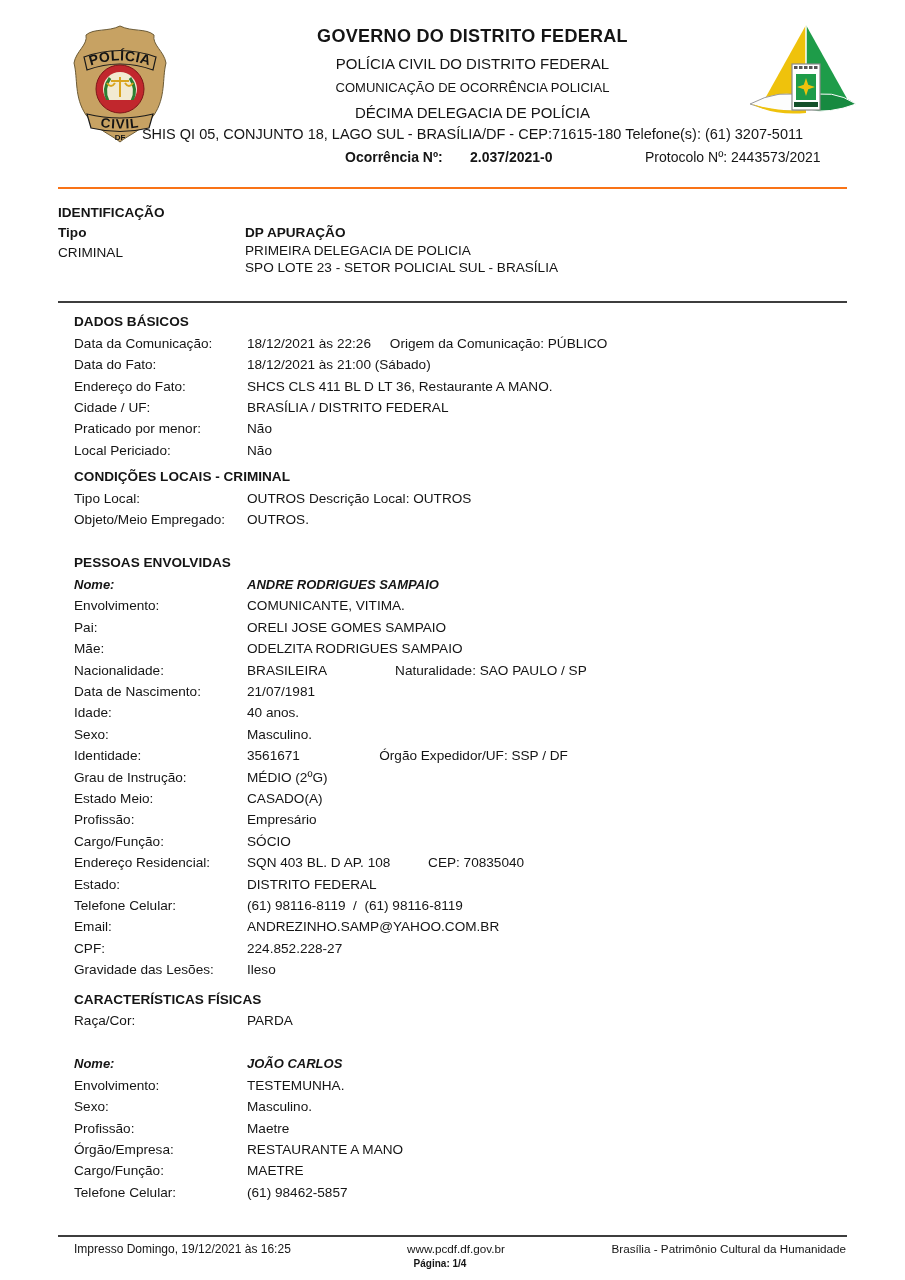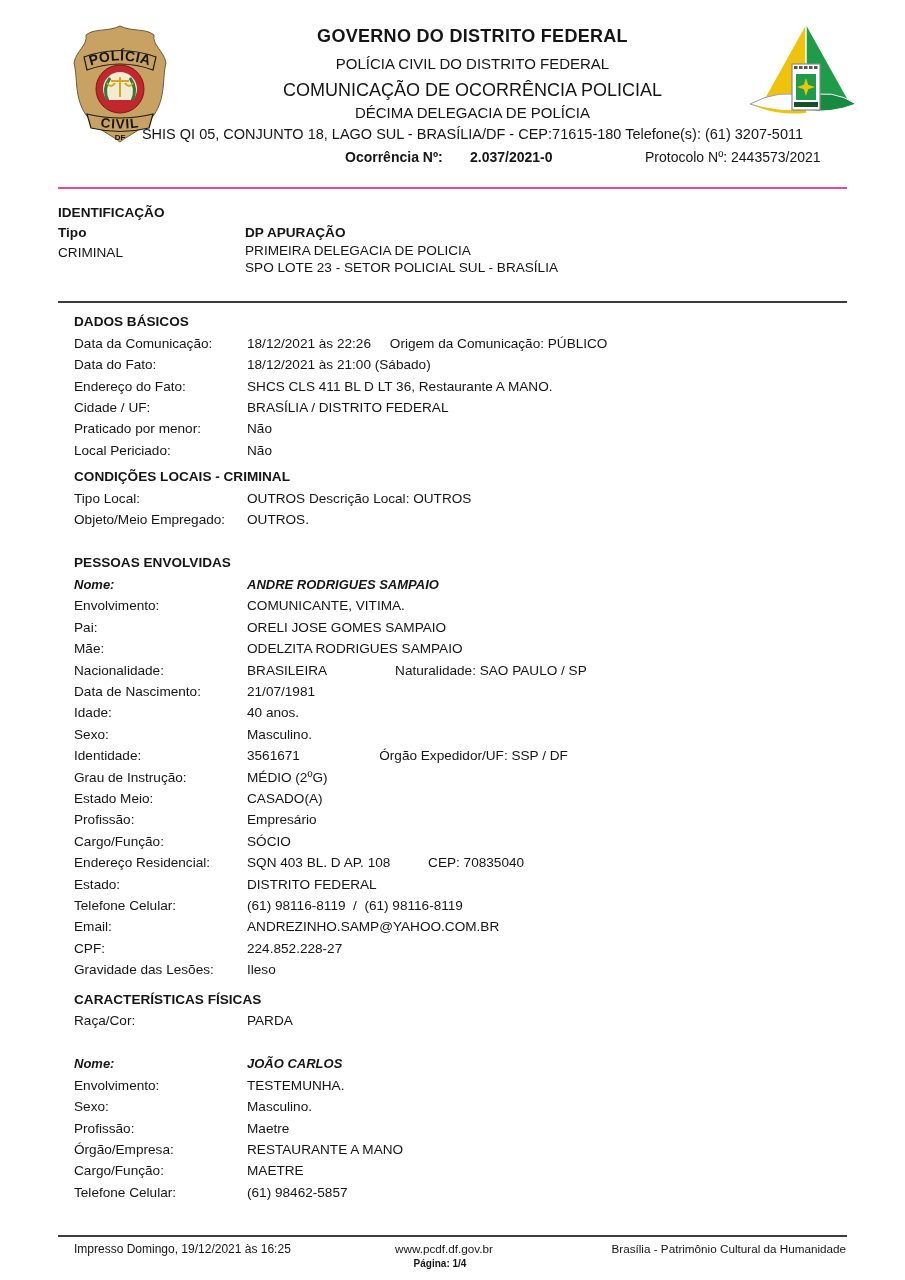--- a/index.html
+++ b/index.html
@@ -2,52 +2,52 @@
 <html><head>
 <meta charset="utf-8">
 <style>
   html,body{margin:0;padding:0;background:#ffffff;}
   .page{position:relative;width:905px;height:1280px;background:#fff;overflow:hidden;
         font-family:"Liberation Sans","DejaVu Sans",sans-serif;color:#151515;}
   
   .h-line{position:absolute;left:62px;right:22px;text-align:center;white-space:nowrap;}
   .h1{top:26px;font-size:18px;font-weight:bold;letter-spacing:.3px;}
   .h2{top:55px;font-size:15px;}
-  .h3{top:80px;font-size:18px;}
+  .h3{top:80px;font-size:13px;}
   .h4{top:104px;font-size:15px;}
   .h-addr{top:126px;font-size:14.5px;}
   .h-occ{position:absolute;left:62px;right:36px;top:149px;height:20px;}
   .h-occ span{position:absolute;font-size:14px;white-space:nowrap;}
   .occ-label{left:283px;font-weight:bold;}
   .occ-num{left:408px;font-weight:bold;}
   .proto{left:583px;}
   .badge-wrap{position:absolute;left:64px;top:23px;}
   .gdf-wrap{position:absolute;left:746px;top:22px;}
   
-  .doc{position:absolute;left:58px;top:187px;width:789px;border-top:2px solid #ec4899;}
+  .doc{position:absolute;left:58px;top:187px;width:789px;border-top:2px solid #f97316;}
   .sec-title{font-weight:bold;font-size:13.6px;line-height:21.4px;}
   .ident{margin-top:13px;}
   .irow{display:flex;font-size:13.6px;line-height:20px;}
   .ic1{width:187px;flex-shrink:0;}
   .bold{font-weight:bold;}
   .dp-line{line-height:16.5px;}
   .rule2{border-top:2px solid #3d3d3d;margin-top:25px;}
   .blk .sec-title{padding-left:16px;}
   .row{display:flex;font-size:13.6px;line-height:21.4px;padding-left:16px;}
   .lbl{width:173px;flex-shrink:0;}
   .val{white-space:pre-wrap;}
   .val.b{font-weight:bold;}
   .row.name-row{font-style:italic;font-weight:bold;font-size:13px;}
   .gap-normal{margin-top:8px;}
   .gap-small{margin-top:5px;}
   .gap-large{margin-top:22px;}
   
   .f-rule{position:absolute;left:58px;right:58px;top:1235px;border-top:2px solid #3d3d3d;}
   .f-left{position:absolute;left:74px;top:1242px;font-size:12px;}
-  .f-center{position:absolute;left:304px;width:280px;top:1242px;text-align:center;font-size:11.7px;}
+  .f-center{position:absolute;left:316px;width:280px;top:1242px;text-align:center;font-size:11.7px;}
   .f-page{position:absolute;left:300px;width:280px;top:1258px;text-align:center;font-size:10px;font-weight:bold;}
   .f-right{position:absolute;right:59px;top:1242px;font-size:11.7px;}
 </style>
 </head>
 <body>
 
 <div class="page">
 
   <div>
 

